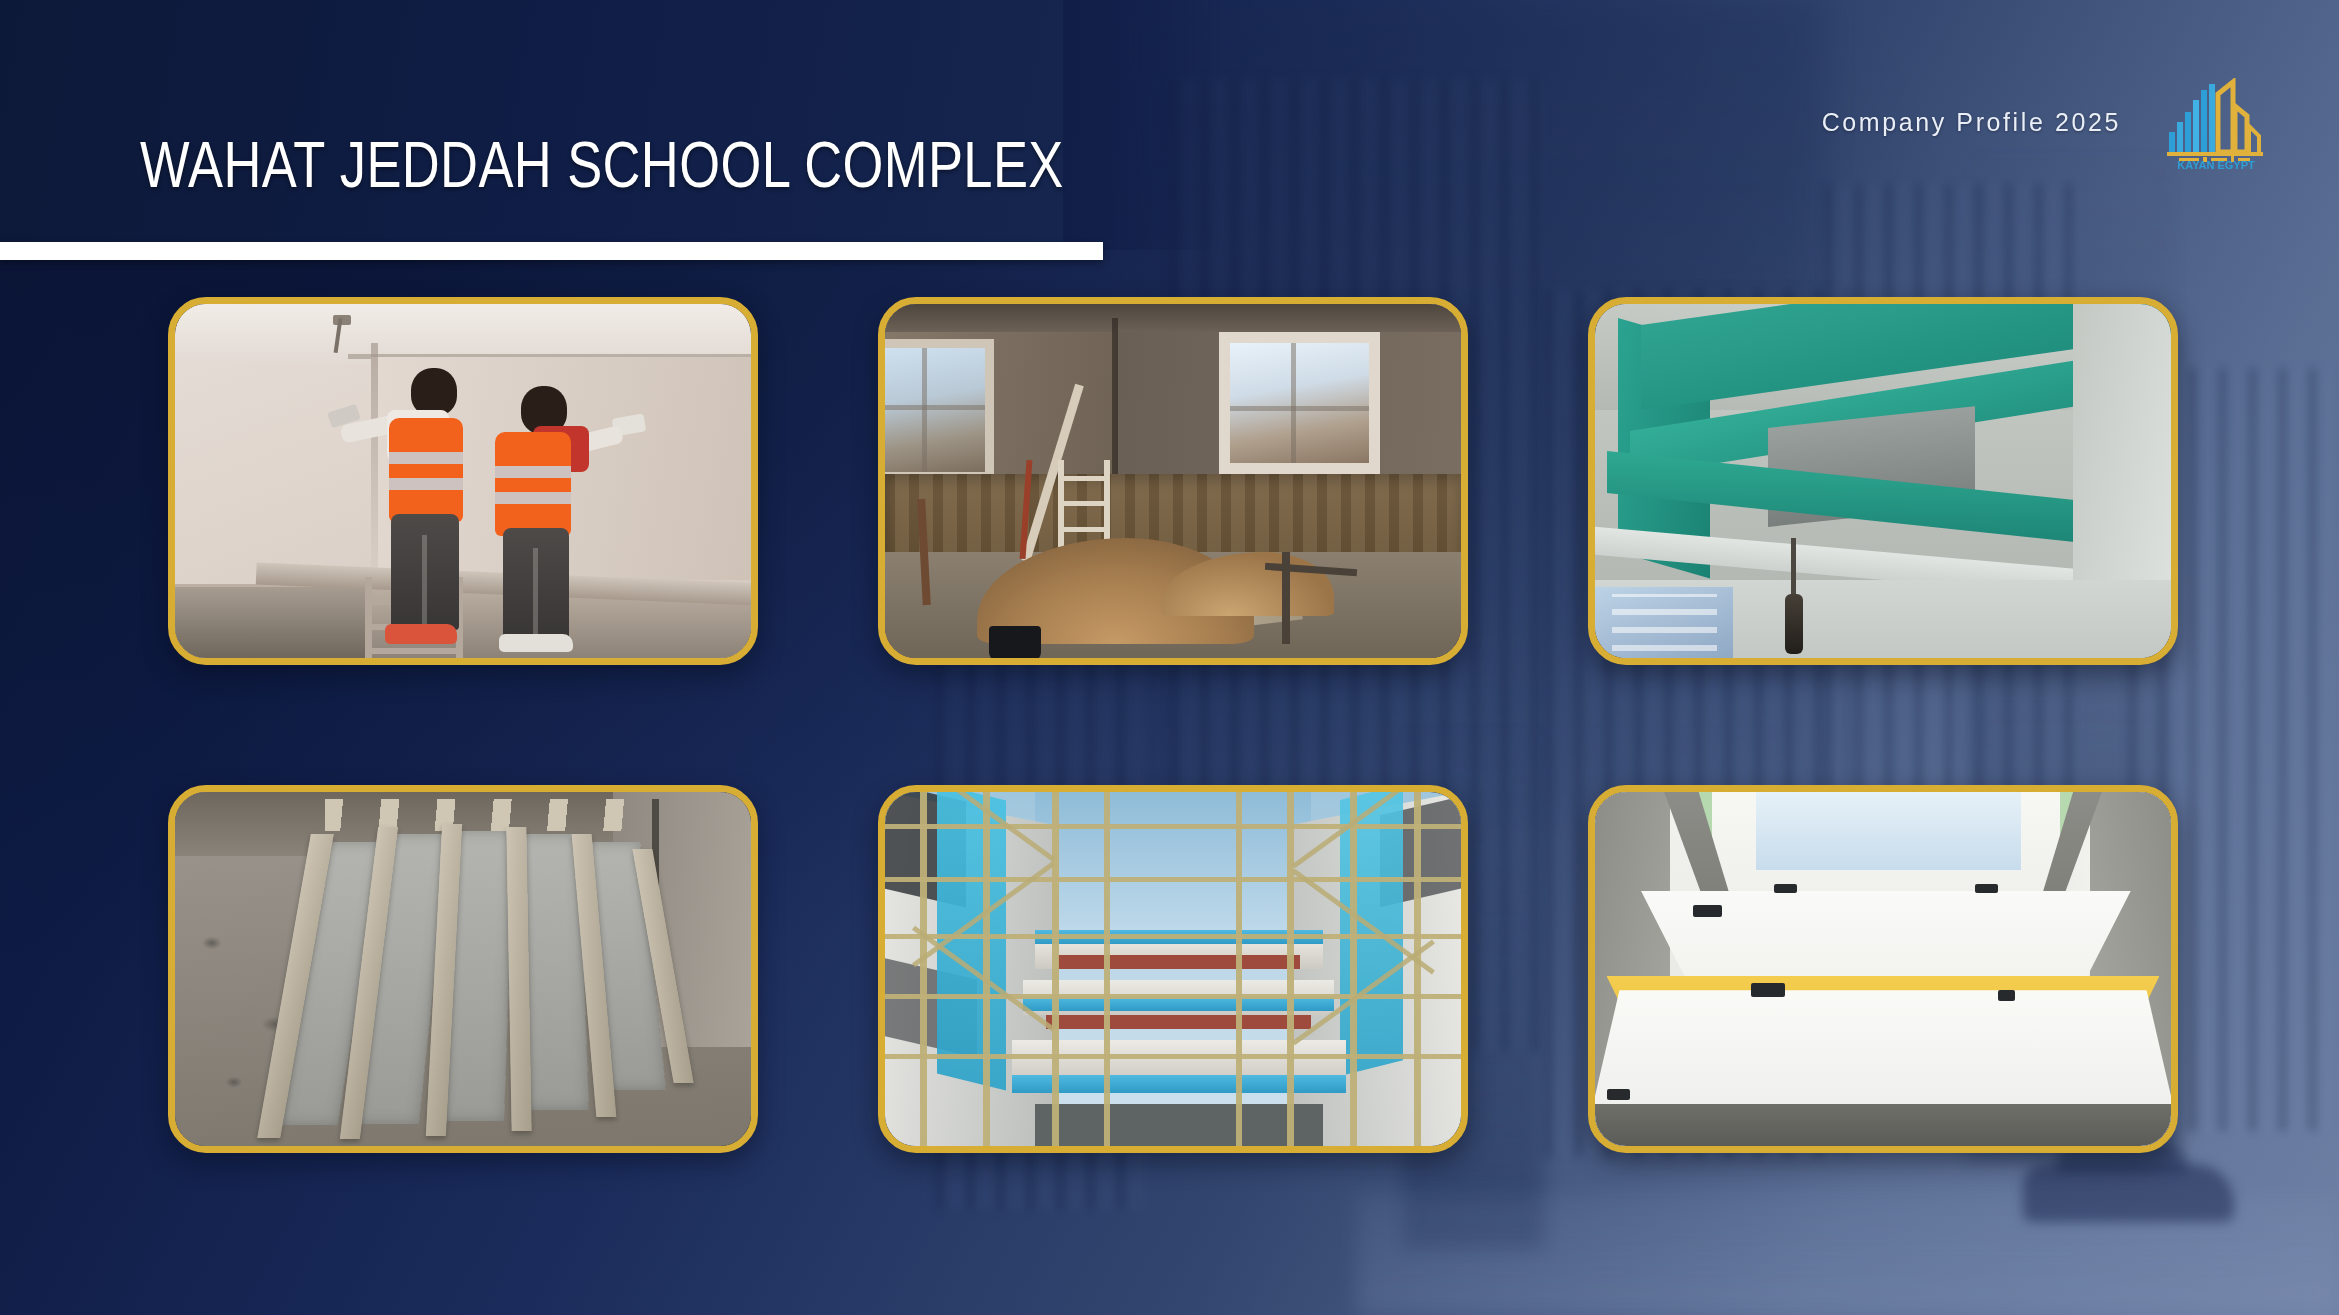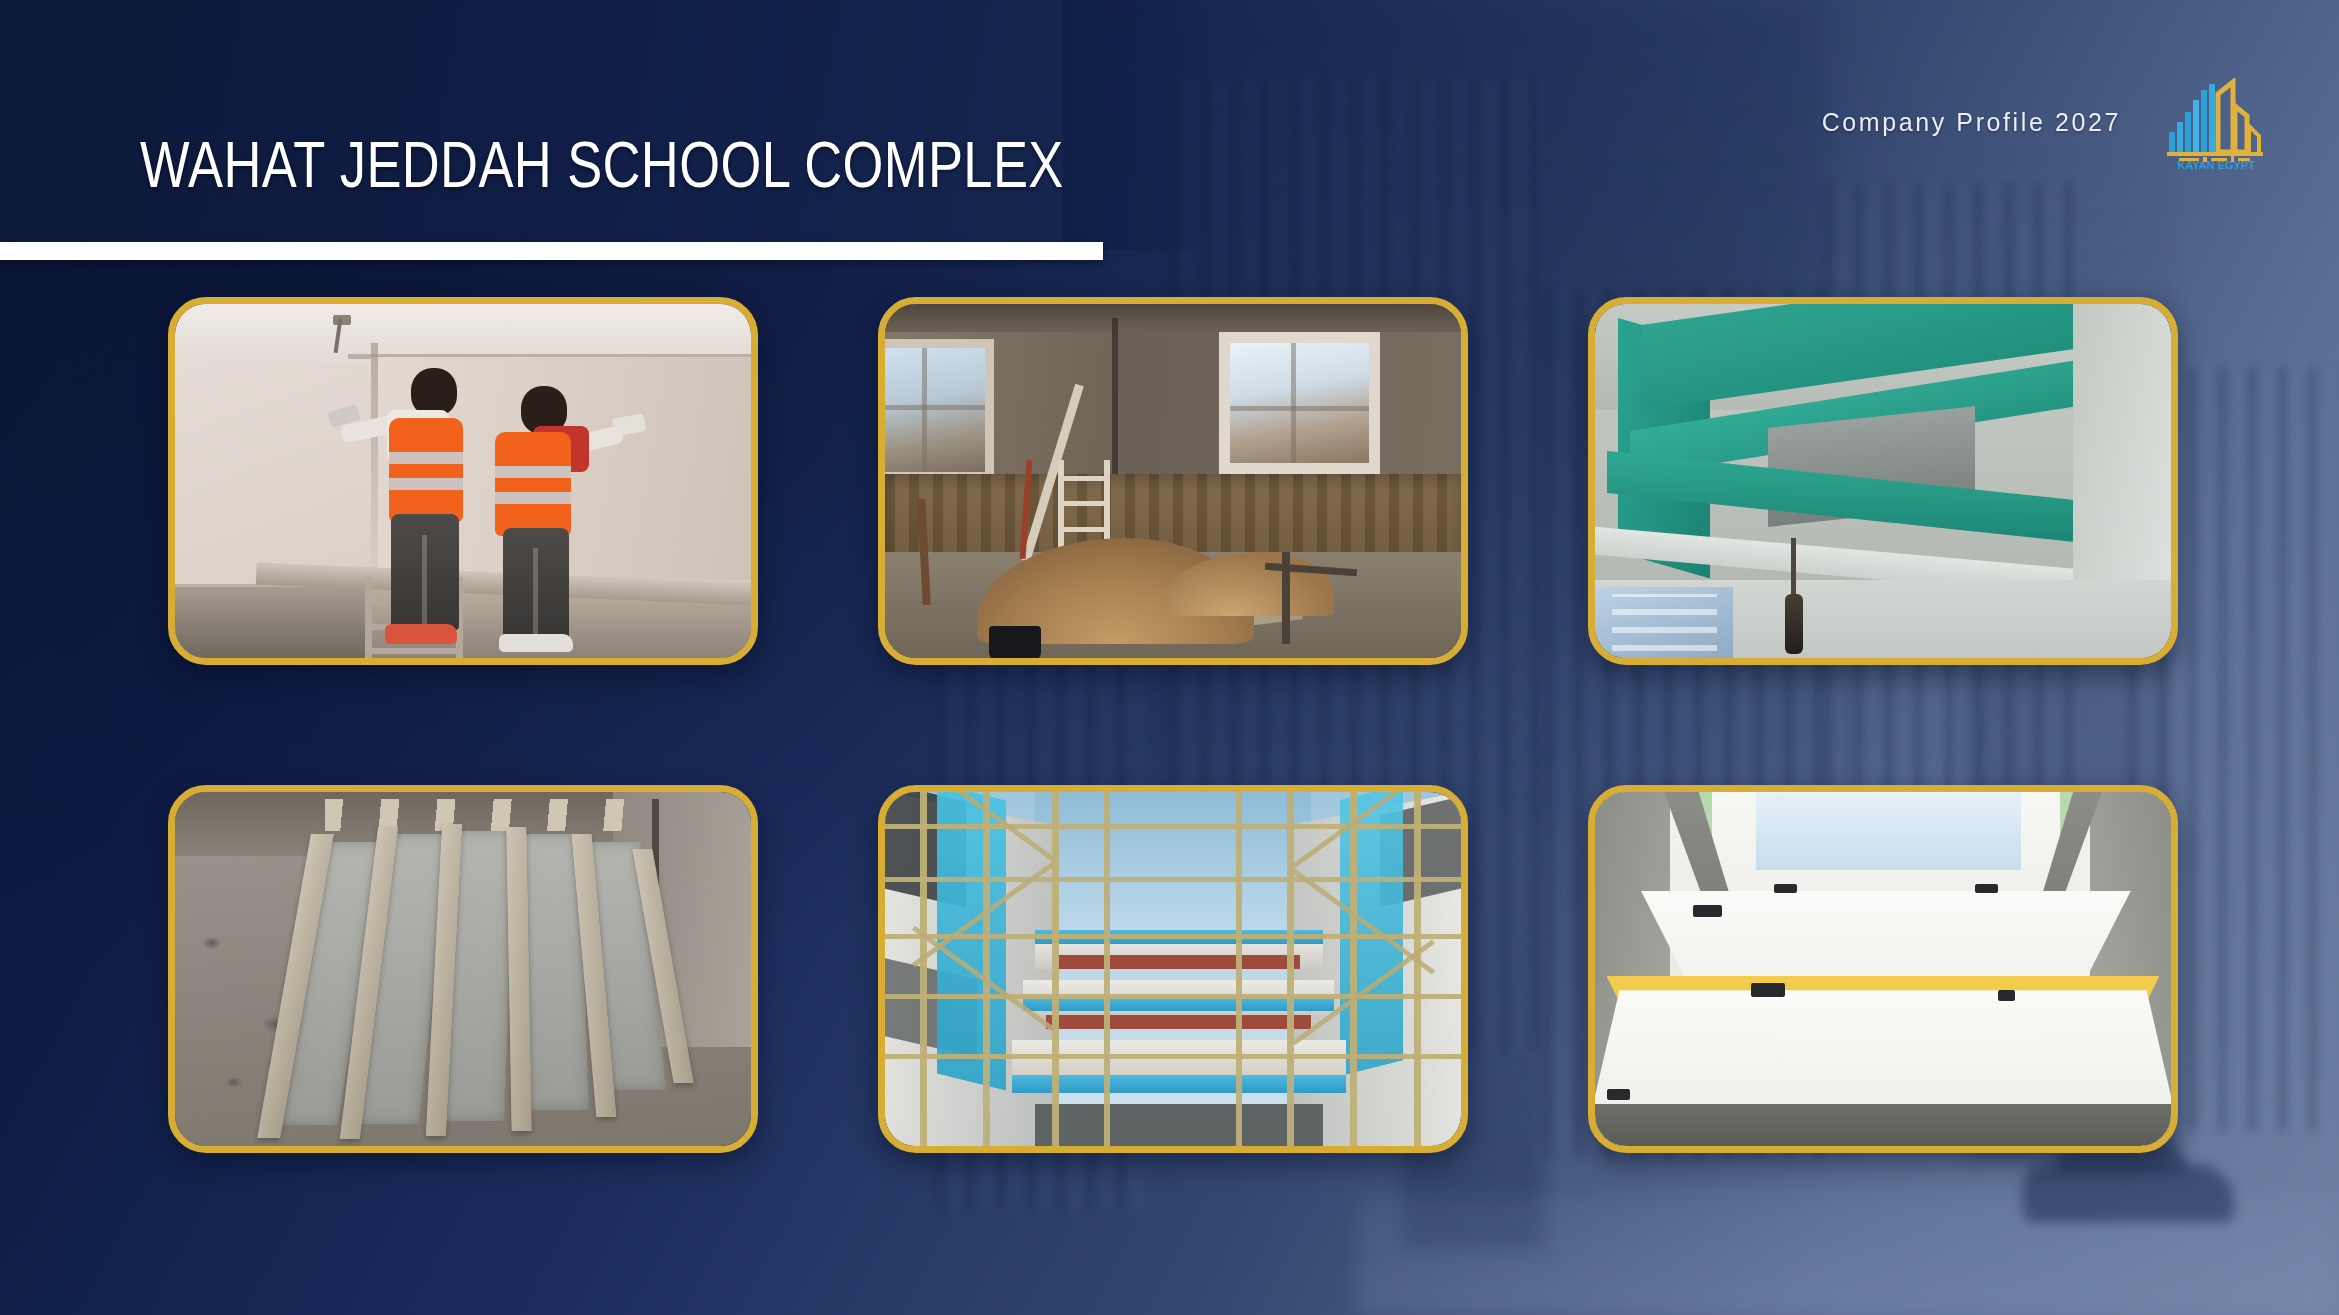--- a/index.html
+++ b/index.html
@@ -370,21 +370,21 @@
     <div class="car" style="left:86.5%; top:88.5%; width:9%; height:4.4%;"></div>
   </div>
   <div class="bg-vignette"></div>
 
   <div class="header-panel"></div>
 
   <div class="page-title">WAHAT JEDDAH SCHOOL COMPLEX</div>
 
   <div class="title-rule"></div>
 
-  <div class="profile-label">Company Profile 2027</div>
+  <div class="profile-label">Company Profile 2025</div>
 
   <div class="logo">
     <svg viewBox="0 0 122 92" xmlns="http://www.w3.org/2000/svg" aria-hidden="true">
 
       <rect x="14" y="54" width="6" height="20" fill="#2e9fd6"></rect>
       <rect x="22" y="44" width="6" height="30" fill="#3aa9de"></rect>
       <rect x="30" y="34" width="6" height="40" fill="#2e9fd6"></rect>
       <rect x="38" y="22" width="6" height="52" fill="#41b2e6"></rect>
       <rect x="46" y="12" width="6" height="62" fill="#2e9fd6"></rect>
       <rect x="54" y="6" width="6" height="68" fill="#3aa9de"></rect>

